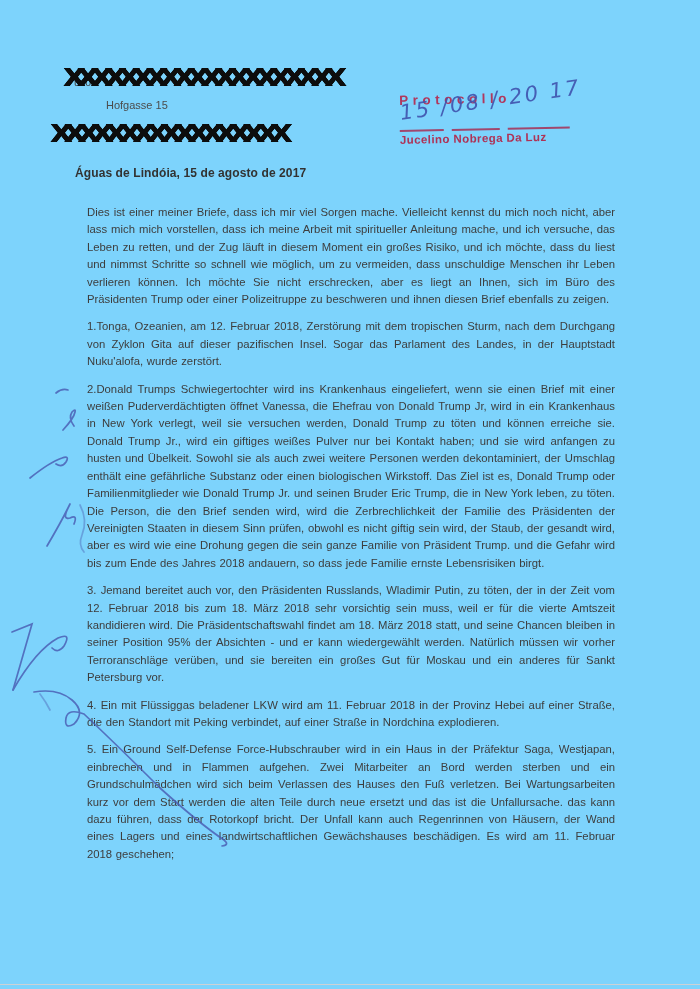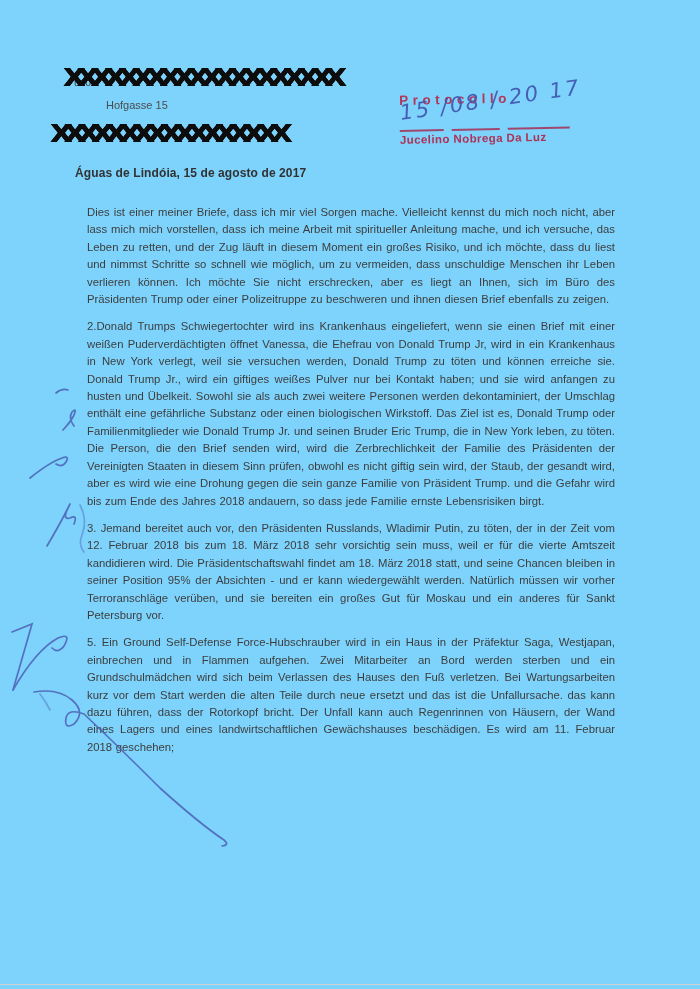--- a/index.html
+++ b/index.html
@@ -101,22 +101,24 @@
       <span class="stamp-line l3"></span>
       <span class="stamp-hand">15 /08 / 20 17</span>
     </div>
     <div class="stamp-name">Jucelino Nobrega Da Luz</div>
   </div>
 
   <div class="dateline">Águas de Lindóia, 15  de agosto de 2017</div>
 
   <div class="body-text">
     <p>Dies ist einer meiner Briefe, dass ich mir viel Sorgen mache. Vielleicht kennst du mich noch nicht, aber lass mich mich vorstellen, dass ich meine Arbeit mit spiritueller Anleitung mache, und ich versuche, das Leben zu retten, und der Zug läuft in diesem Moment ein großes Risiko, und ich möchte, dass du liest und nimmst Schritte so schnell wie möglich, um zu vermeiden, dass unschuldige Menschen ihr Leben verlieren können. Ich möchte Sie nicht erschrecken, aber es liegt an Ihnen, sich im Büro des Präsidenten Trump oder einer Polizeitruppe zu beschweren und ihnen diesen Brief ebenfalls zu zeigen.</p>
+    <p>1.Tonga, Ozeanien, am 12. Februar 2018, Zerstörung mit dem tropischen Sturm, nach dem Durchgang von Zyklon Gita auf dieser pazifischen Insel. Sogar das Parlament des Landes, in der Hauptstadt Nuku'alofa, wurde zerstört.</p>
     <p>2.Donald Trumps Schwiegertochter wird ins Krankenhaus eingeliefert, wenn sie einen Brief mit einer weißen Puderverdächtigten öffnet Vanessa, die Ehefrau von Donald Trump Jr, wird in ein Krankenhaus in New York verlegt, weil sie versuchen werden, Donald Trump zu töten und können erreiche sie. Donald Trump Jr., wird ein giftiges weißes Pulver nur bei Kontakt haben; und sie wird anfangen zu husten und Übelkeit. Sowohl sie als auch zwei weitere Personen werden dekontaminiert, der Umschlag enthält eine gefährliche Substanz oder einen biologischen Wirkstoff. Das Ziel ist es, Donald Trump oder Familienmitglieder wie Donald Trump Jr. und seinen Bruder Eric Trump, die in New York leben, zu töten. Die Person, die den Brief senden wird, wird die Zerbrechlichkeit der Familie des Präsidenten der Vereinigten Staaten in diesem Sinn prüfen, obwohl es nicht giftig sein wird, der Staub, der gesandt wird, aber es wird wie eine Drohung gegen die sein ganze Familie von Präsident Trump. und die Gefahr wird bis zum Ende des Jahres 2018 andauern, so dass jede Familie ernste Lebensrisiken birgt.</p>
     <p>3. Jemand bereitet auch vor, den Präsidenten Russlands, Wladimir Putin, zu töten, der in der Zeit vom 12. Februar 2018 bis zum 18. März 2018 sehr vorsichtig sein muss, weil er für die vierte Amtszeit kandidieren wird. Die Präsidentschaftswahl findet am 18. März 2018 statt, und seine Chancen bleiben in seiner Position 95% der Absichten - und er kann wiedergewählt werden. Natürlich müssen wir vorher Terroranschläge verüben, und sie bereiten ein großes Gut für Moskau und ein anderes für Sankt Petersburg vor.</p>
+    <p>4. Ein mit Flüssiggas beladener LKW wird am 11. Februar 2018 in der Provinz Hebei auf einer Straße, die den Standort mit Peking verbindet, auf einer Straße in Nordchina explodieren.</p>
     <p>5. Ein Ground Self-Defense Force-Hubschrauber wird in ein Haus in der Präfektur Saga, Westjapan, einbrechen und in Flammen aufgehen. Zwei Mitarbeiter an Bord werden sterben und ein Grundschulmädchen wird sich beim Verlassen des Hauses den Fuß verletzen. Bei Wartungsarbeiten kurz vor dem Start werden die alten Teile durch neue ersetzt und das ist die Unfallursache. das kann dazu führen, dass der Rotorkopf bricht. Der Unfall kann auch Regenrinnen von Häusern, der Wand eines Lagers und eines landwirtschaftlichen Gewächshauses beschädigen. Es wird am 11. Februar 2018 geschehen;</p>
   </div>
 
   <svg class="pen-overlay" viewBox="0 0 700 989">
     <g fill="none" stroke="#4a5cb2" stroke-width="1.7" stroke-linecap="round" opacity="0.82">
       <path d="M56,393 Q62,388 68,390"></path>
       <path d="M63,430 Q74,418 75,412 Q76,408 72,412 Q68,418 74,426"></path>
       <path d="M30,478 Q50,462 62,458 Q70,455 66,462 Q62,468 56,464"></path>
       <path d="M47,546 Q60,524 68,508 Q72,500 68,508 Q62,520 70,518 Q78,514 74,524"></path>
       <path d="M80,505 Q88,520 82,535 Q78,545 84,552" opacity="0.5"></path>

